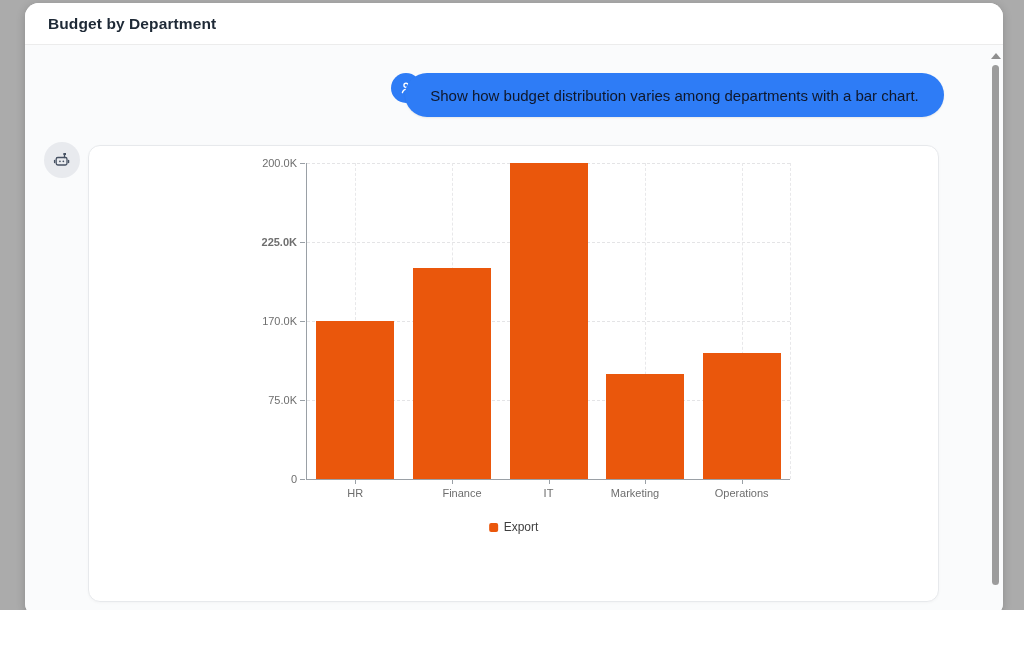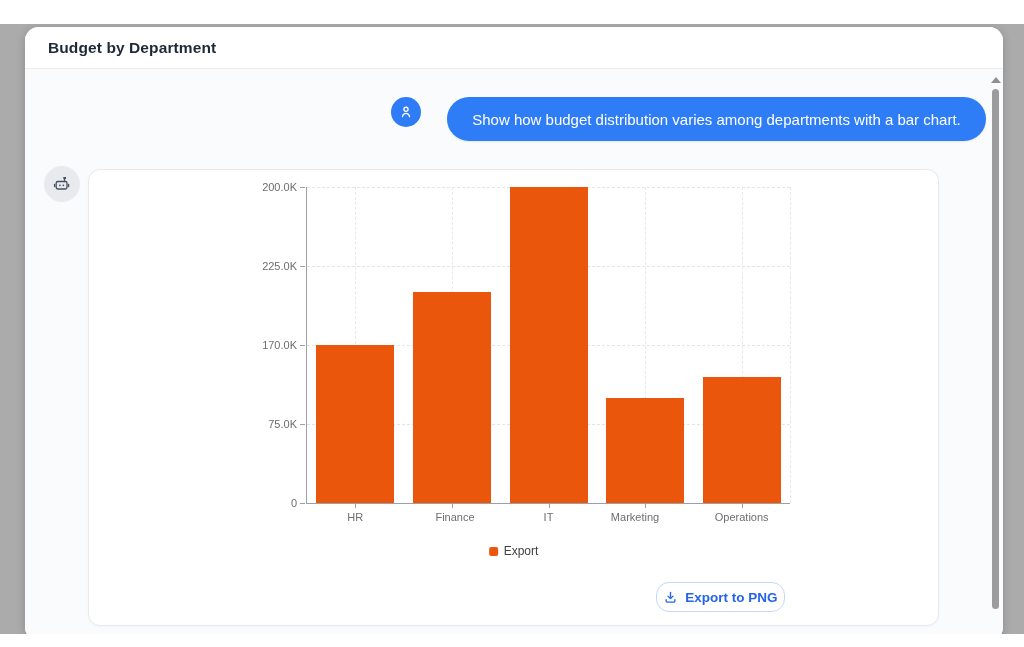--- a/index.html
+++ b/index.html
@@ -1,27 +1,27 @@
 <!DOCTYPE html>
 <html><head>
 <meta charset="utf-8">
 <style>
   html,body{margin:0;padding:0;}
   .stage{position:relative;width:1024px;height:610px;background:#ababab;overflow:hidden;
-         font-family:"Liberation Sans",sans-serif;margin-top:24px;}
+         font-family:"Liberation Sans",sans-serif;}
   .window{position:absolute;left:25px;top:3px;width:978px;height:614px;background:#ffffff;
           border-radius:14px;overflow:hidden;box-shadow:0 2px 10px rgba(0,0,0,.18);}
   .header{height:42px;background:#fff;border-bottom:1px solid #ececec;display:flex;align-items:center;
           padding-left:23px;box-sizing:border-box;}
   .title{font-size:15.5px;font-weight:700;color:#1e2936;letter-spacing:.1px;}
   .body{position:relative;height:571px;background:#fafbfc;}
   .avatar-user{position:absolute;left:366px;top:28px;width:30px;height:30px;border-radius:50%;
                background:#2e7cf6;display:flex;align-items:center;justify-content:center;}
-  .bubble{position:absolute;left:422px;top:28px;width:539px;height:44px;border-radius:22px;
-          background:#2e7cf6;color:#ffffff;font-size:15px;display:flex;align-items:center;
+  .bubble{position:absolute;left:380px;top:28px;width:539px;height:44px;border-radius:22px;
+          background:#2e7cf6;color:#0f172a;font-size:15px;display:flex;align-items:center;
           justify-content:center;box-shadow:0 1px 2px rgba(0,0,0,.08);}
   .avatar-bot{position:absolute;left:19px;top:97px;width:36px;height:36px;border-radius:50%;
               background:#e8eaee;display:flex;align-items:center;justify-content:center;}
   .card{position:absolute;left:63px;top:100px;width:849px;height:455px;background:#fff;
         border:1px solid #e7e9ec;border-radius:12px;box-sizing:content-box;
         box-shadow:0 1px 3px rgba(0,0,0,.03);}
   .plot{position:absolute;left:217px;top:17px;width:483px;height:316px;
         border-left:1px solid #9aa0a6;border-bottom:1px solid #9aa0a6;}
   .hgrid{position:absolute;left:0;width:100%;height:0;border-top:1px dashed #e4e4e6;}
   .vgrid{position:absolute;top:0;height:100%;width:0;border-left:1px dashed #e8e8ea;}
@@ -88,31 +88,31 @@
             <div class="ytickmark" style="top: 315.5px;"></div>
             <div class="ylabel" style="top: 316px;">0</div>
             <div class="hgrid" style="top: 237px;"></div>
             <div class="ytickmark" style="top: 236.5px;"></div>
             <div class="ylabel" style="top: 237px; text-align: right;">75.0K</div>
             <div class="hgrid" style="top: 158px;"></div>
             <div class="ytickmark" style="top: 157.5px;"></div>
             <div class="ylabel" style="top: 158px;">170.0K</div>
             <div class="hgrid" style="top: 79px;"></div>
             <div class="ytickmark" style="top: 78.5px;"></div>
-            <div class="ylabel" style="top: 79px;">225.0K</div>
+            <div class="ylabel" style="top: 79px; font-weight: bold;">225.0K</div>
             <div class="hgrid" style="top: 0px;"></div>
             <div class="ytickmark" style="top: -0.5px;"></div>
             <div class="ylabel" style="top: 0px;">200.0K</div>
             <div class="vgrid" style="left: 48.3px;"></div>
             <div class="xtickmark" style="left: 48.3px;"></div>
             <div class="xlabel" style="left: 48.3px;">HR</div>
             <div class="bar" style="left: 9.3px; width: 78px; height: 158px; background: rgb(234, 87, 12);"></div>
             <div class="vgrid" style="left: 144.9px;"></div>
             <div class="xtickmark" style="left: 144.9px;"></div>
-            <div class="xlabel" style="left: 148px; text-align: right;">Finance</div>
+            <div class="xlabel" style="left: 155px; text-align: right;">Finance</div>
             <div class="bar" style="left: 105.9px; width: 78px; height: 210.667px; background: rgb(234, 87, 12);"></div>
             <div class="vgrid" style="left: 241.5px;"></div>
             <div class="xtickmark" style="left: 241.5px;"></div>
             <div class="xlabel" style="left: 241.5px;">IT</div>
             <div class="bar" style="left: 202.5px; width: 78px; height: 316px; background: rgb(234, 87, 12);"></div>
             <div class="vgrid" style="left: 338.1px;"></div>
             <div class="xtickmark" style="left: 338.1px;"></div>
             <div class="xlabel" style="left: 328px;">Marketing</div>
             <div class="bar" style="left: 299.1px; width: 78px; height: 105.333px; background: rgb(234, 87, 12);"></div>
             <div class="vgrid" style="left: 434.7px;"></div>
@@ -120,30 +120,20 @@
             <div class="xlabel" style="left: 434.7px;">Operations</div>
             <div class="bar" style="left: 395.7px; width: 78px; height: 126.4px; background: rgb(234, 87, 12);"></div>
             <div class="vgrid" style="left: 483px;"></div>
           </div>
 
         <div class="legend">
           <span class="legend-swatch" id="legend-swatch" style="background: rgb(234, 87, 12);"></span>
           <span class="legend-label">Export</span>
         </div>
 
-        <button class="export-btn">
-          <span style="display:flex;">
-            <svg viewBox="0 0 24 24" width="15" height="15" fill="none" stroke="currentColor" stroke-width="2.2" stroke-linecap="round" stroke-linejoin="round">
-              <path d="M12 4v9"></path>
-              <path d="M8 9.8 12 13.8 16 9.8"></path>
-              <path d="M5 15.5v2a1.8 1.8 0 0 0 1.8 1.8h10.4A1.8 1.8 0 0 0 19 17.5v-2"></path>
-            </svg>
-          </span>
-          <span>Export to PNG</span>
-        </button>
       </div>
 
       <div class="scroll-arrow"></div>
       <div class="scroll-thumb"></div>
 
     </div>
   </div>
 </div>
 
 </body></html>

